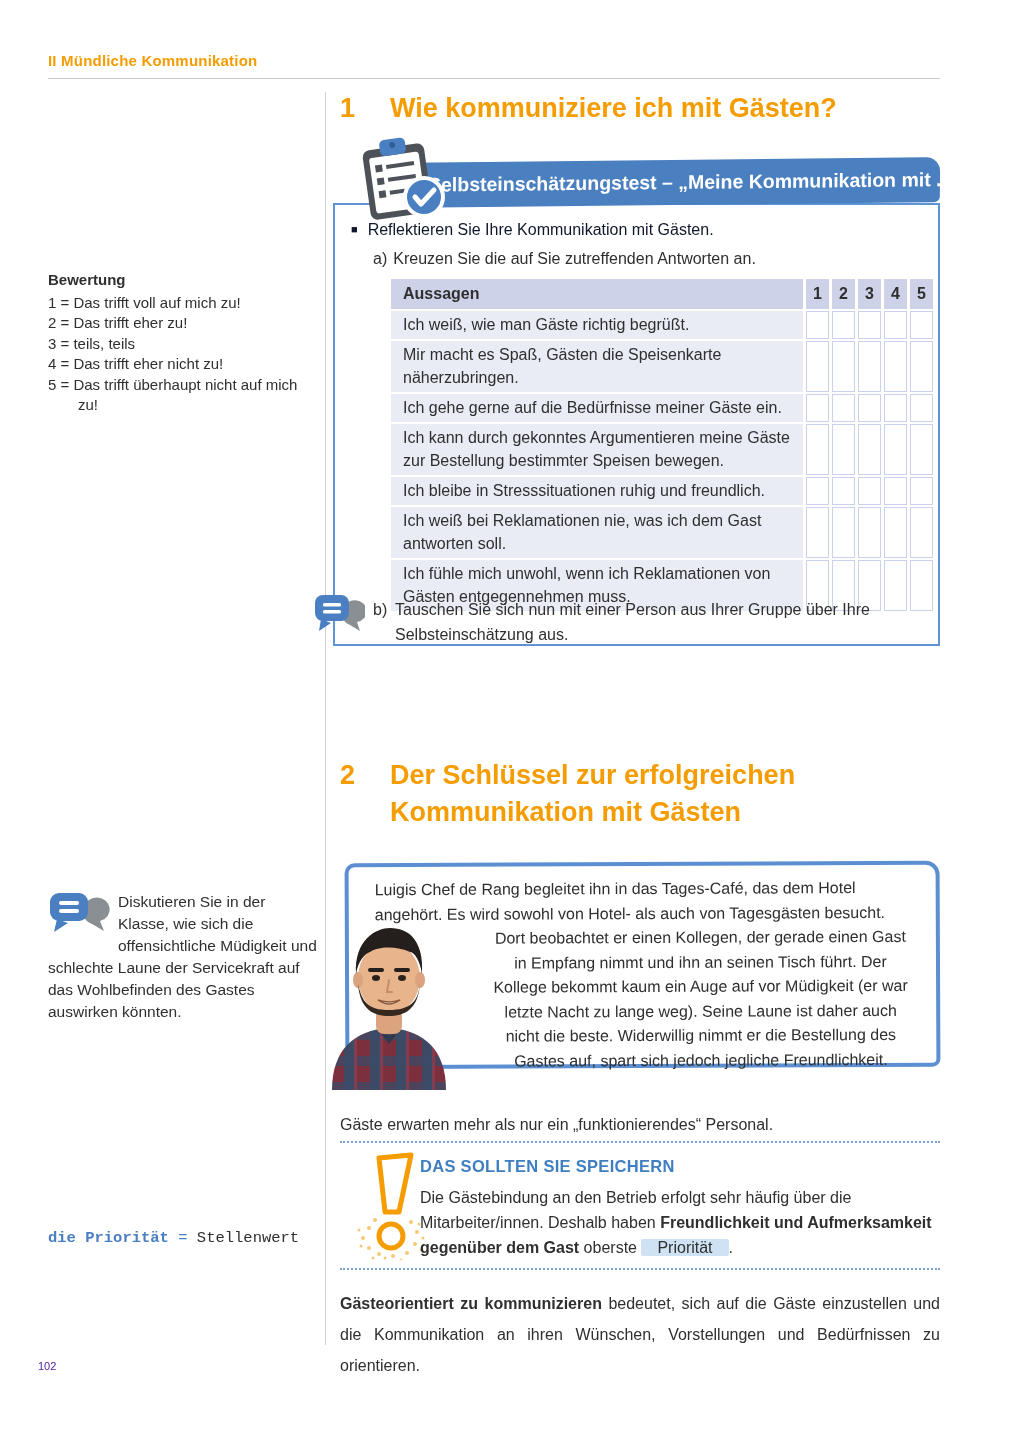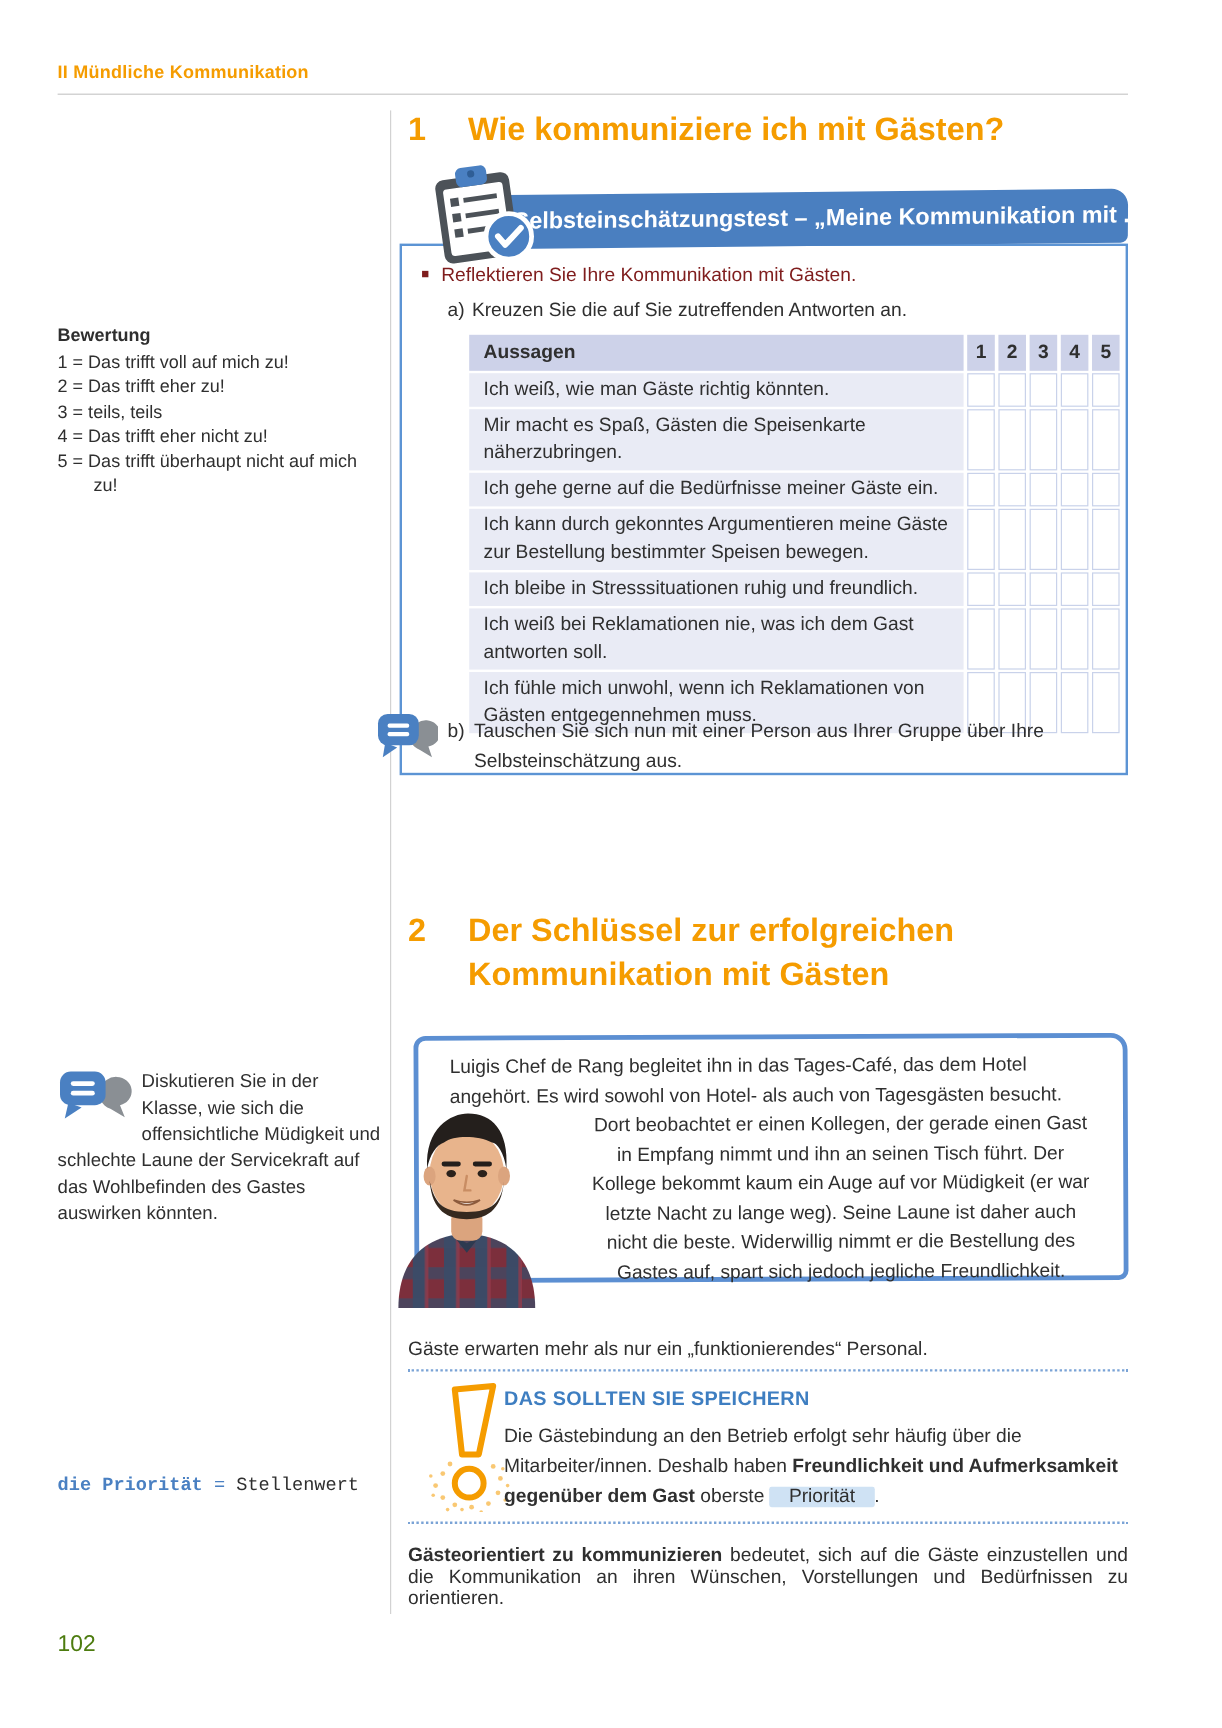--- a/index.html
+++ b/index.html
@@ -14,21 +14,21 @@
   .abs { position: absolute; }
 
   
   .chapter-header {
     left: 48px; top: 52px;
     font-size: 15px; font-weight: bold; color: #f59c00;
     letter-spacing: .2px;
   }
   .header-rule { left: 48px; top: 78px; width: 892px; height: 1px; background: #c9c9c9; }
   .col-rule { left: 325px; top: 92px; width: 1px; height: 1253px; background: #d2d2d2; }
-  .page-number { left: 48px; top: 1360px; font-size: 19px; color: #4d7c0f; }
+  .page-number { left: 38px; top: 1360px; font-size: 11px; color: #4c1d95; }
 
   
   .sec-head { color: #f59c00; font-weight: bold; font-size: 27px; line-height: 37px; }
   .sec1-num { left: 340px; top: 90px; }
   .sec1-title { left: 390px; top: 90px; }
   .sec2-num { left: 340px; top: 757px; }
   .sec2-title { left: 390px; top: 757px; width: 540px; }
 
   
   .bewertung { left: 48px; top: 270px; width: 272px; font-size: 15px; line-height: 20.5px; color: #2f2f2f; }
@@ -53,21 +53,21 @@
     left: 398px; top: 160px; width: 542px; height: 45px;
     background: #4a7fc0; z-index: 5;
     transform: rotate(-0.6deg) skewX(-1deg);
     border-radius: 8px 14px 6px 10px;
     display: flex; align-items: center;
   }
   .banner-text {
     color: #ffffff; font-weight: bold; font-size: 19.5px;
     padding-left: 30px; white-space: nowrap;
   }
-  .tb-bullet-row { position: absolute; left: 16px; top: 16px; font-size: 16px; color: #7f1d1d; }
+  .tb-bullet-row { position: absolute; left: 16px; top: 16px; font-size: 16px; color: #0f172a; }
   .tb-bullet-row .sq { font-size: 11px; position: relative; top: -2px; margin-right: 10px; }
   .tb-item-a { position: absolute; left: 38px; top: 45px; font-size: 16px; color: #2f2f2f; }
   .tb-item-a .lbl { margin-right: 6px; }
 
   .assess-table { position: absolute; left: 56px; top: 74px; width: 542px; }
   .t-row { display: flex; margin-bottom: 2px; }
   .t-state {
     flex: 1 1 auto; background: #e9ebf5; color: #2f2f2f;
     font-size: 16px; line-height: 23px; padding: 2px 2px 3px 12px;
   }
@@ -99,21 +99,21 @@
   .rule1 { top: 1141px; }
   .rule2 { top: 1268px; }
 
   
   .excl-icon { left: 349px; top: 1150px; width: 86px; height: 110px; }
   .merke-title { left: 420px; top: 1157px; font-size: 16.5px; font-weight: bold; color: #3e7ec1; letter-spacing: .3px; }
   .merke-body { left: 420px; top: 1185px; width: 520px; font-size: 16px; line-height: 25px; color: #2f2f2f; }
   .merke-body b { color: #2f2f2f; }
   .hl { background: #cfe2f4; padding: 0 16px; border-radius: 2px; }
 
-  .closing { left: 340px; top: 1288px; width: 600px; font-size: 16px; line-height: 18px; color: #2f2f2f; text-align: justify; }
+  .closing { left: 340px; top: 1288px; width: 600px; font-size: 16px; line-height: 31px; color: #2f2f2f; text-align: justify; }
 </style>
 </head>
 <body>
 
 <div id="page">
 
   <div class="abs chapter-header">II  Mündliche Kommunikation</div>
   <div class="abs header-rule"></div>
   <div class="abs col-rule"></div>
 
@@ -156,21 +156,21 @@
         <div class="t-state">Aussagen</div>
         <div class="t-cell">1</div>
         <div class="t-cell">2</div>
         <div class="t-cell">3</div>
         <div class="t-cell">4</div>
         <div class="t-cell">5</div>
       </div>
       <div>
 
           <div class="t-row">
-            <div class="t-state">Ich weiß, wie man Gäste richtig könnten.</div>
+            <div class="t-state">Ich weiß, wie man Gäste richtig begrüßt.</div>
             <div class="t-cell"></div>
             <div class="t-cell"></div>
             <div class="t-cell"></div>
             <div class="t-cell"></div>
             <div class="t-cell"></div>
           </div>
 
           <div class="t-row">
             <div class="t-state">Mir macht es Spaß, Gästen die Speisenkarte näherzubringen.</div>
             <div class="t-cell"></div>

